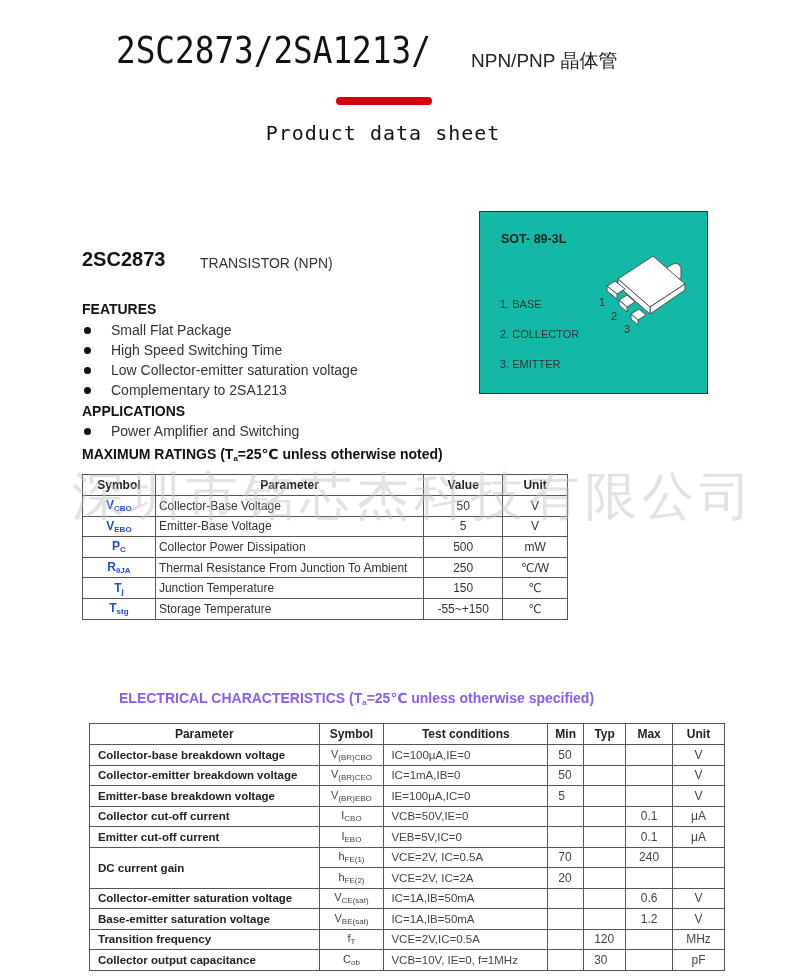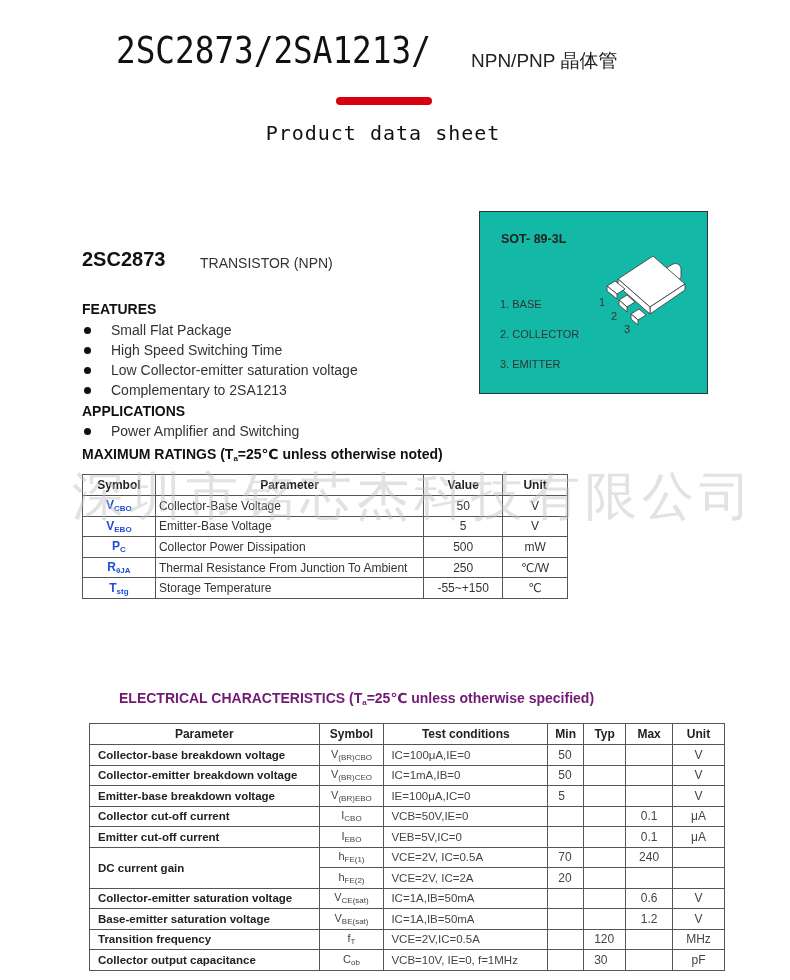--- a/index.html
+++ b/index.html
@@ -42,21 +42,21 @@
   table { border-collapse: collapse; position: absolute; }
   td, th { border: 1px solid #555; padding: 0; font-size: 12px; color: #333; }
   .mr-table { left: 82px; top: 474px; width: 486px; }
   .mr-table th { font-weight: bold; color: #222; height: 20px; }
   .mr-table td { height: 19.6px; }
   .mr-table td.sym { text-align: center; font-weight: bold; color: #1d4ed8; font-size: 12px; }
   .mr-table td.par { padding-left: 3px; }
   .mr-table td.val, .mr-table td.unit { text-align: center; }
   sub { font-size: 8px; vertical-align: -2px; }
 
-  .ec-title { left: 91px; top: 690px; font-size: 14px; font-weight: bold; color: #701a75; padding-left: 28px; }
+  .ec-title { left: 91px; top: 690px; font-size: 14px; font-weight: bold; color: #8b5cf6; padding-left: 28px; }
   .ec-table { left: 89px; top: 723px; width: 636px; }
   .ec-table th { font-weight: bold; color: #222; height: 20px; }
   .ec-table td { height: 19.5px; }
   .ec-table td.par { padding-left: 8px; font-weight: bold; color: #222; font-size: 11.5px; }
   .ec-table td.sym { text-align: center; font-size: 11px; color: #444; }
   .ec-table td.cond { padding-left: 7px; font-size: 11.5px; color: #444; }
   .ec-table td.num { padding-left: 10px; color: #444; }
   .ec-table td.unit { text-align: center; color: #444; }
   .ec-table td.maxc { text-align: center; color: #444; }
 
@@ -150,20 +150,26 @@
         <td class="sym"><span>P</span><sub>C</sub></td>
         <td class="par">Collector Power Dissipation</td>
         <td class="val">500</td>
         <td class="unit">mW</td>
       </tr>
       <tr>
         <td class="sym"><span>R</span><sub>θJA</sub></td>
         <td class="par">Thermal Resistance From Junction To Ambient</td>
         <td class="val">250</td>
         <td class="unit">℃/W</td>
+      </tr>
+      <tr>
+        <td class="sym"><span>T</span><sub>j</sub></td>
+        <td class="par">Junction Temperature</td>
+        <td class="val">150</td>
+        <td class="unit">℃</td>
       </tr>
       <tr>
         <td class="sym"><span>T</span><sub>stg</sub></td>
         <td class="par">Storage Temperature</td>
         <td class="val">-55~+150</td>
         <td class="unit">℃</td>
       </tr>
     </tbody>
 </table>
 

